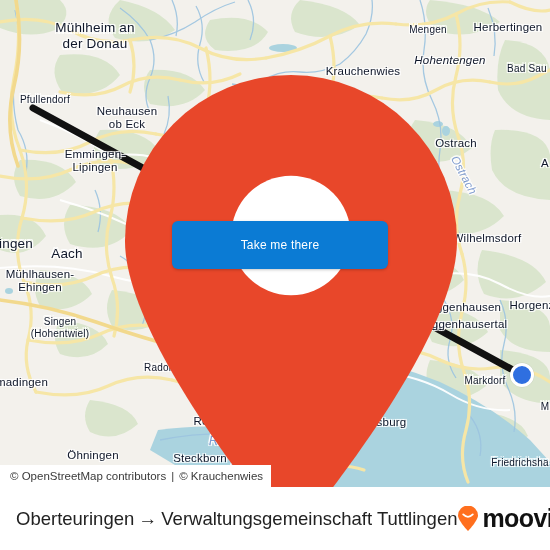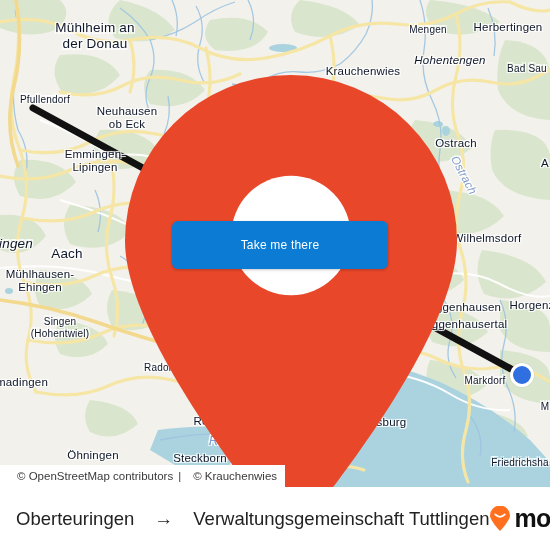--- a/index.html
+++ b/index.html
@@ -62,32 +62,32 @@
 
   
   .attrib{
     position:absolute;left:0;bottom:0;height:22px;
     background:#ffffff;
     display:flex;align-items:center;
     padding:0 8px 0 10px;
     font-size:11.5px;color:#3a3a3a;
     white-space:nowrap;
   }
-  .attrib a{color:#3a3a3a;text-decoration:none;margin-left:7px;}
+  .attrib a{color:#3a3a3a;text-decoration:none;}
   .attrib .sep{margin:0 5px;color:#3a3a3a;}
 
   
   .footer{
     position:absolute;left:0;top:487px;width:550px;height:63px;
     background:#ffffff;
     display:flex;align-items:center;
     padding:0 16px;box-sizing:border-box;
   }
   .route{
-    display:flex;align-items:center;gap:20px;
+    display:flex;align-items:center;gap:4px;
     font-size:18.5px;color:#222;white-space:nowrap;
   }
   .arrow{font-size:19px;color:#222;line-height:1;}
   .brand{
     margin-left:auto;display:flex;align-items:center;gap:3px;
   }
   .brand .word{
     font-size:25px;font-weight:bold;color:#111;
     letter-spacing:-.6px;line-height:1;
   }
@@ -269,21 +269,21 @@
         <div class="lbl sm" style="left: 450px; top: 60px; font-style: italic;">Hohentengen</div>
         <div class="lbl big" style="left: 527px; top: 68px;">Bad Sau</div>
         <div class="lbl big" style="left: 45px; top: 99px;">Pfullendorf</div>
         <div class="lbl sm two" style="left: 127px; top: 118px;"><span>Neuhausen</span><br><span>ob Eck</span></div>
         <div class="lbl big" style="left: 383px; top: 166px;">Pfullendorf</div>
         <div class="lbl sm" style="left: 456px; top: 143px;">Ostrach</div>
         <div class="lbl sm river" style="left: 464px; top: 175px; transform: translate(-50%, -50%) rotate(62deg);">Ostrach</div>
         <div class="lbl sm two" style="left: 95px; top: 161px;"><span>Emmingen-</span><br><span>Lipingen</span></div>
         <div class="lbl sm" style="left: 545px; top: 163px;">A</div>
         <div class="lbl sm" style="left: 487px; top: 238px;">Wilhelmsdorf</div>
-        <div class="lbl mid" style="left: 16px; top: 243px; font-style: italic;">ingen</div>
+        <div class="lbl mid" style="left: 16px; top: 243px;">ingen</div>
         <div class="lbl mid" style="left: 67px; top: 253px;">Aach</div>
         <div class="lbl sm two" style="left: 40px; top: 281px;"><span>Mühlhausen-</span><br><span>Ehingen</span></div>
         <div class="lbl sm" style="left: 305px; top: 299px;">Owingen</div>
         <div class="lbl sm" style="left: 461px; top: 307px;">Deggenhausen</div>
         <div class="lbl sm" style="left: 532px; top: 305px;">Horgenz</div>
         <div class="lbl sm" style="left: 462px; top: 324px;">Deggenhausertal</div>
         <div class="lbl big two" style="left: 60px; top: 327px;"><span>Singen</span><br><span>(Hohentwiel)</span></div>
         <div class="lbl big" style="left: 304px; top: 337px;">Überlingen</div>
         <div class="lbl big" style="left: 386px; top: 329px;">Salem</div>
         <div class="lbl big" style="left: 167px; top: 367px;">Radolfzell</div>

